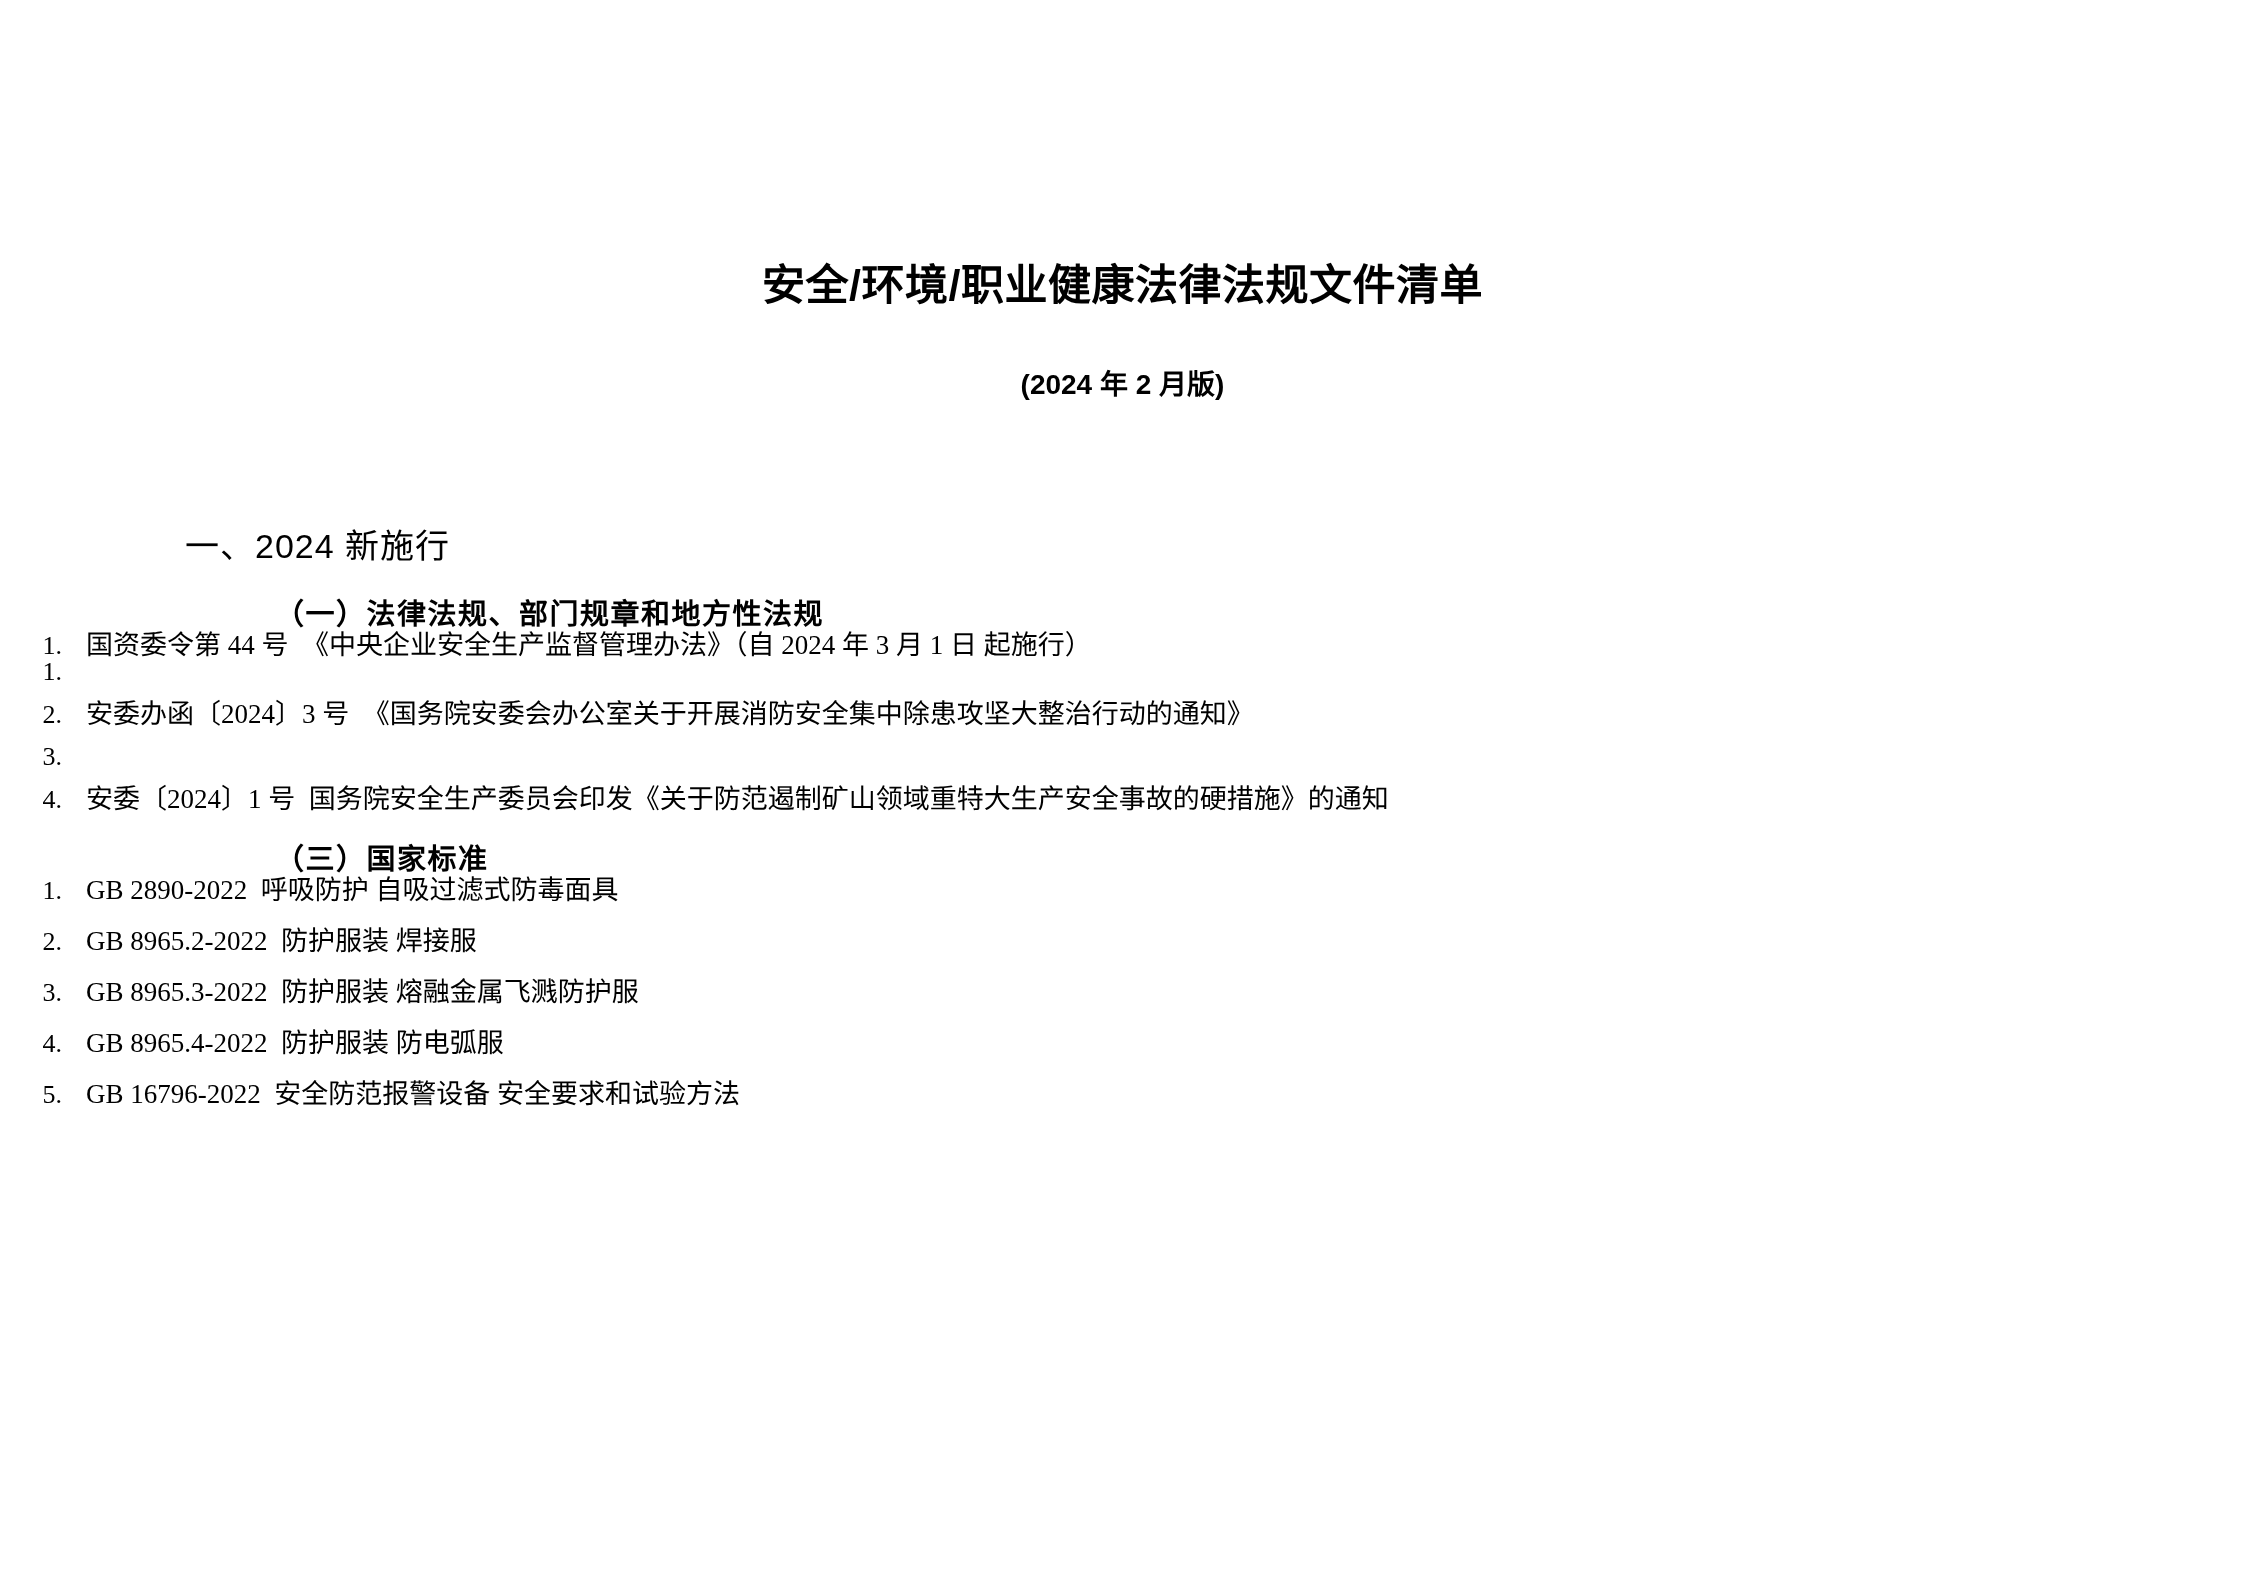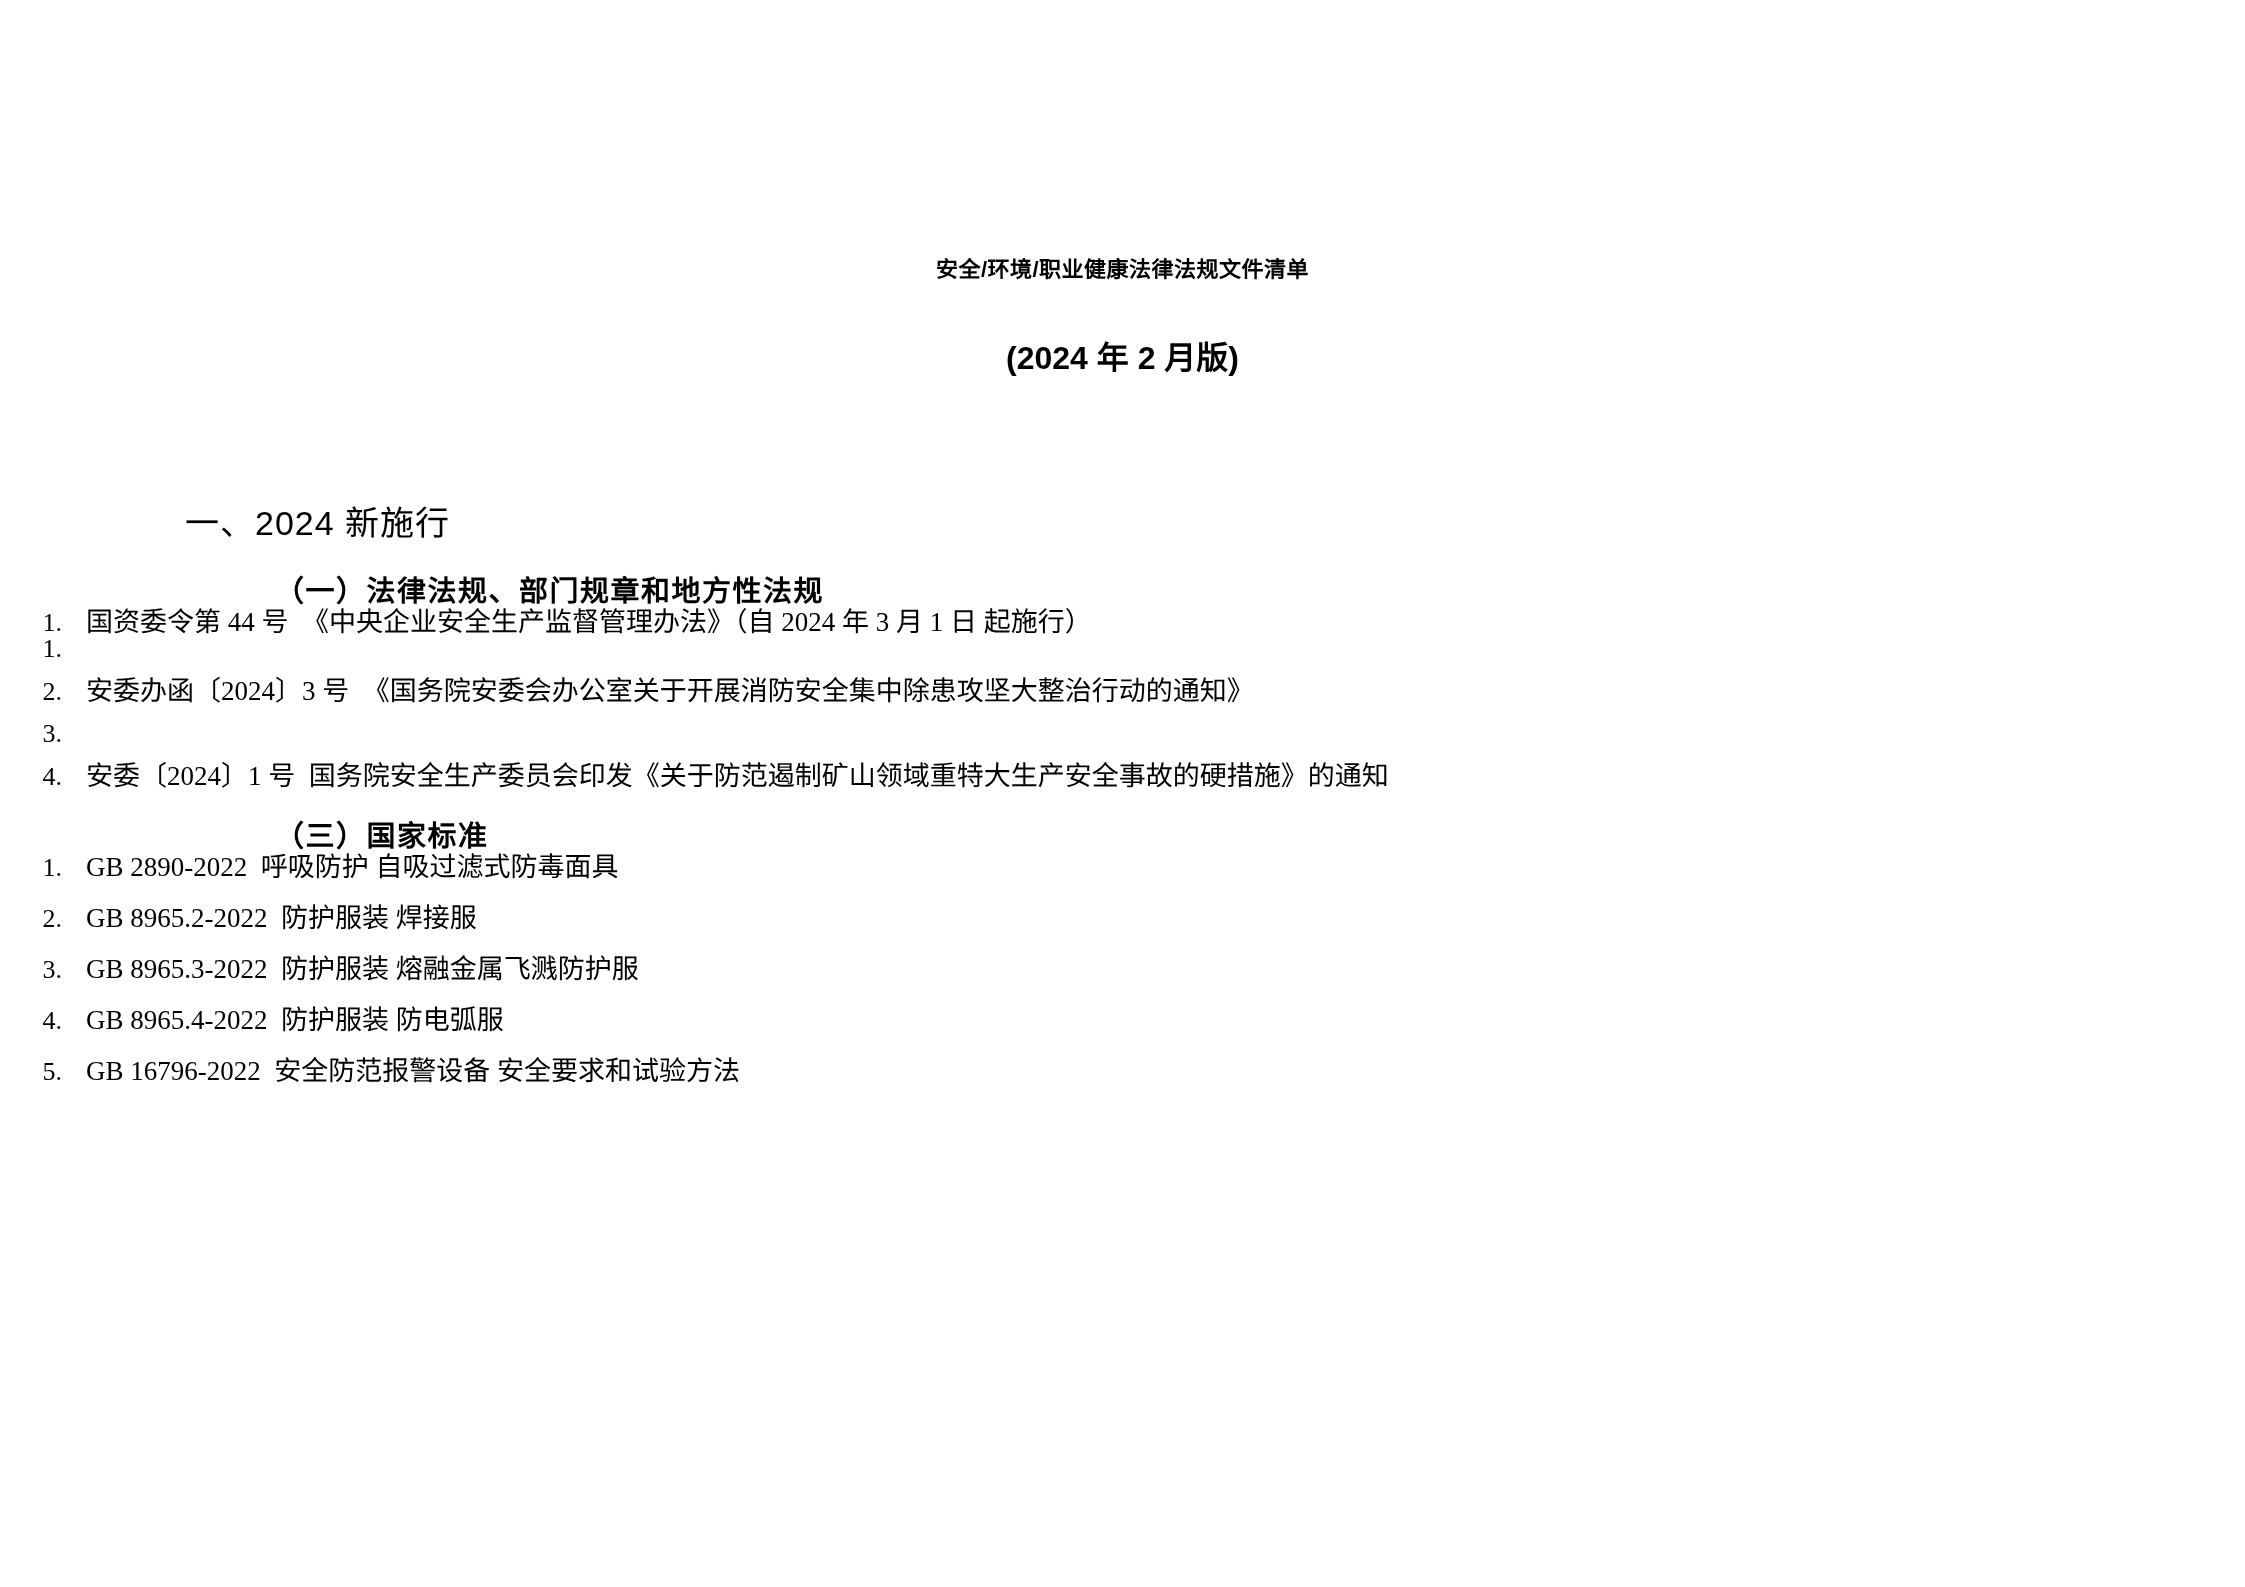--- a/index.html
+++ b/index.html
@@ -21,30 +21,30 @@
     height: 1587px;
     box-sizing: border-box;
     padding: 0;
   }
 
   
   .doc-title {
     text-align: center;
     font-family: "Liberation Sans", "DejaVu Sans", sans-serif;
     font-weight: bold;
-    font-size: 22px;
+    font-size: 43px;
     letter-spacing: 0.5px;
     margin-top: 255px;
     line-height: 1.4;
   }
   .doc-subtitle {
     text-align: center;
     font-family: "Liberation Sans", "DejaVu Sans", sans-serif;
     font-weight: bold;
-    font-size: 32px;
+    font-size: 28px;
     margin-top: 50px;
     line-height: 1.4;
   }
 
   
   .section-h1 {
     font-family: "Liberation Sans", "DejaVu Sans", sans-serif;
     font-weight: normal;
     font-size: 34px;
     margin-top: 115px;

